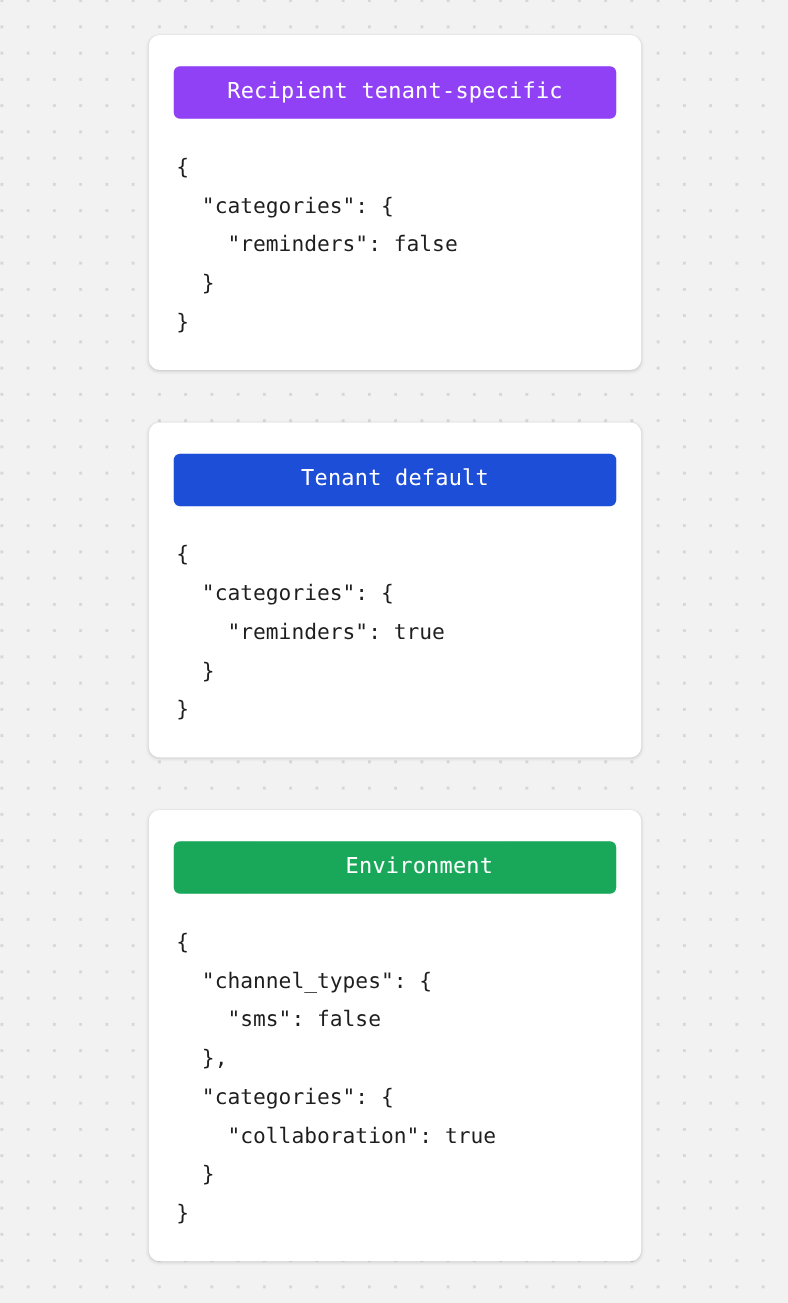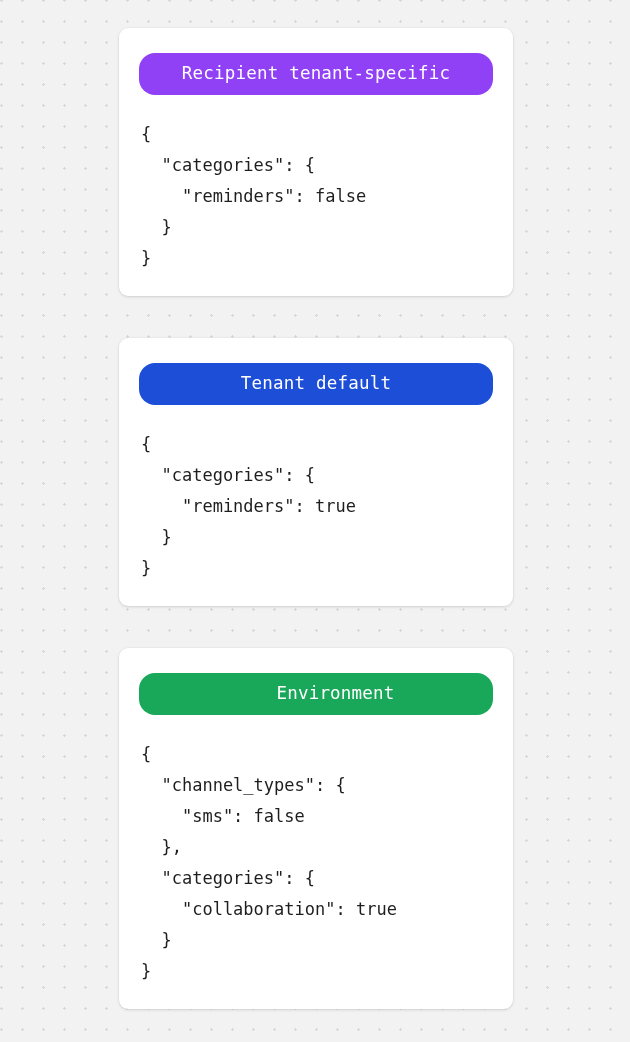--- a/index.html
+++ b/index.html
@@ -29,21 +29,21 @@
   .card {
     background: #ffffff;
     border-radius: 9px;
     box-shadow: 0 1px 3px rgba(0,0,0,0.13), 0 0 0 0.5px rgba(0,0,0,0.04);
     padding: 25px 20px 22px 20px;
     margin-bottom: 42px;
   }
   .card:last-child { margin-bottom: 0; }
 
   .card-header {
-    border-radius: 16px;
+    border-radius: 5px;
     height: 42px;
     display: flex;
     align-items: center;
     justify-content: center;
     margin-bottom: 24px;
   }
 
   .card-header-label {
     color: #ffffff;
     font-family: "DejaVu Sans Mono", "Liberation Mono", monospace;

